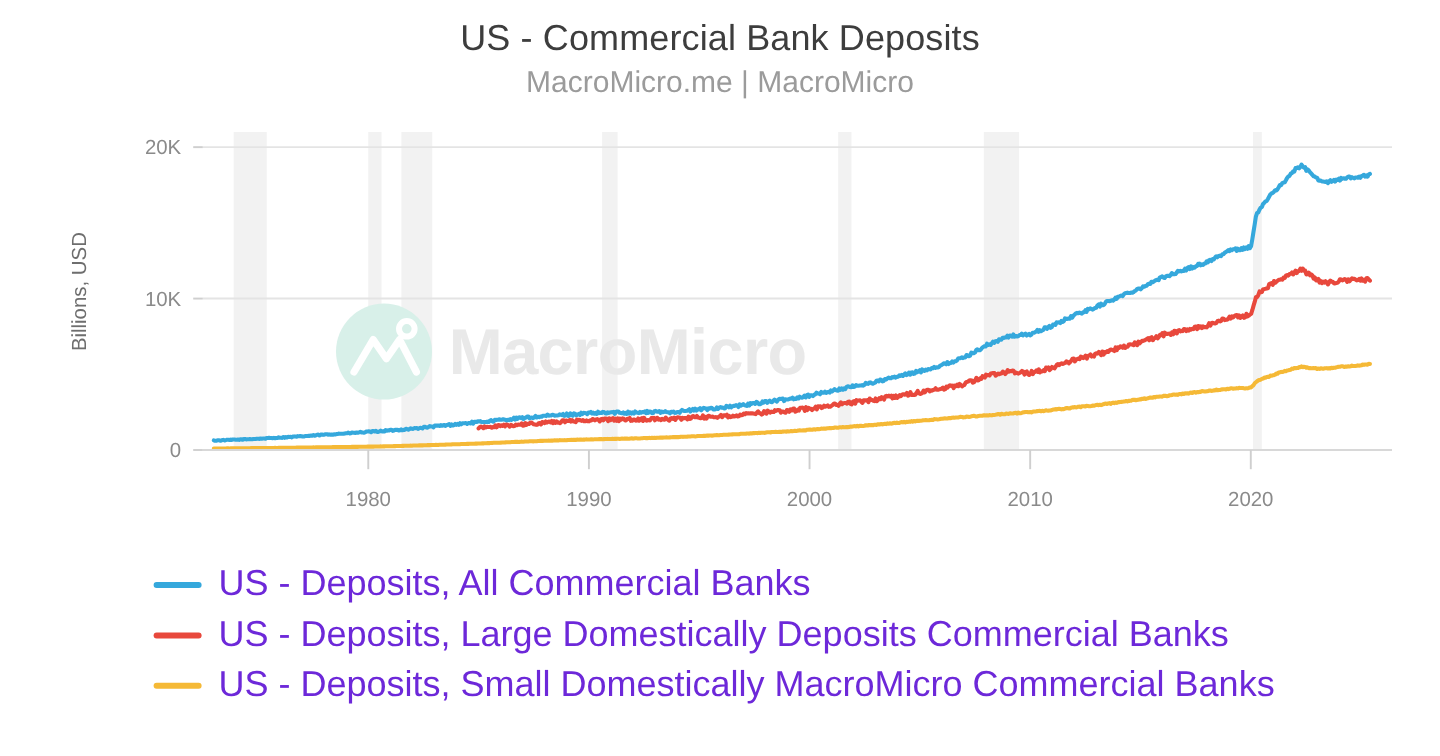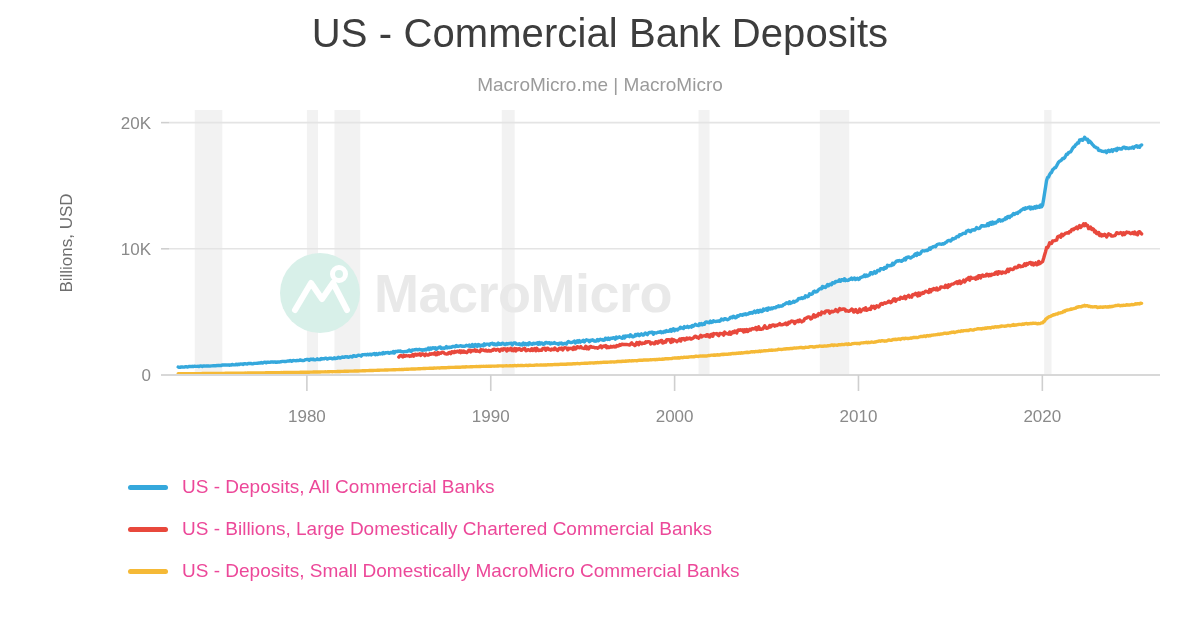--- a/index.html
+++ b/index.html
@@ -24,33 +24,33 @@
   }
   
   #title-block {
     position: absolute;
     left: 0;
     top: 14px;
     width: 1200px;
     text-align: center;
   }
   #chart-title {
-    font-size: 40px;
+    font-size: 30px;
     font-weight: 400;
     color: #3d3d3d;
     letter-spacing: 0.1px;
     line-height: 38px;
     white-space: nowrap;
   }
   #chart-subtitle {
-    font-size: 19px;
+    font-size: 25px;
     font-weight: 400;
     color: #9b9b9b;
     line-height: 30px;
-    margin-top: 18px;
+    margin-top: 2px;
     white-space: nowrap;
   }
   
   #plot-wrap {
     position: absolute;
     left: 0;
     top: 0;
     width: 1200px;
     height: 470px;
   }
@@ -93,22 +93,22 @@
     cursor: pointer;
   }
   .legend-swatch {
     width: 40px;
     height: 5px;
     border-radius: 3px;
     flex: 0 0 auto;
     margin-right: 14px;
   }
   .legend-label {
-    font-size: 19px;
-    color: #ec4899;
+    font-size: 30px;
+    color: #6d28d9;
     white-space: nowrap;
     line-height: 28px;
   }
 </style>
 </head>
 <body>
 
 <div id="chart-card">
 
   <div id="title-block">
@@ -168,21 +168,21 @@
     </svg>
   </div>
 
   <div id="legend">
     <div class="legend-row">
       <span class="legend-swatch" style="background: rgb(53, 168, 220);"></span>
       <span class="legend-label">US - Deposits, All Commercial Banks</span>
     </div>
     <div class="legend-row">
       <span class="legend-swatch" style="background: rgb(232, 72, 60);"></span>
-      <span class="legend-label">US - Billions, Large Domestically Chartered Commercial Banks</span>
+      <span class="legend-label">US - Deposits, Large Domestically Deposits Commercial Banks</span>
     </div>
     <div class="legend-row">
       <span class="legend-swatch" style="background: rgb(245, 185, 54);"></span>
       <span class="legend-label">US - Deposits, Small Domestically MacroMicro Commercial Banks</span>
     </div>
   </div>
 
 </div>
 
 </body></html>

